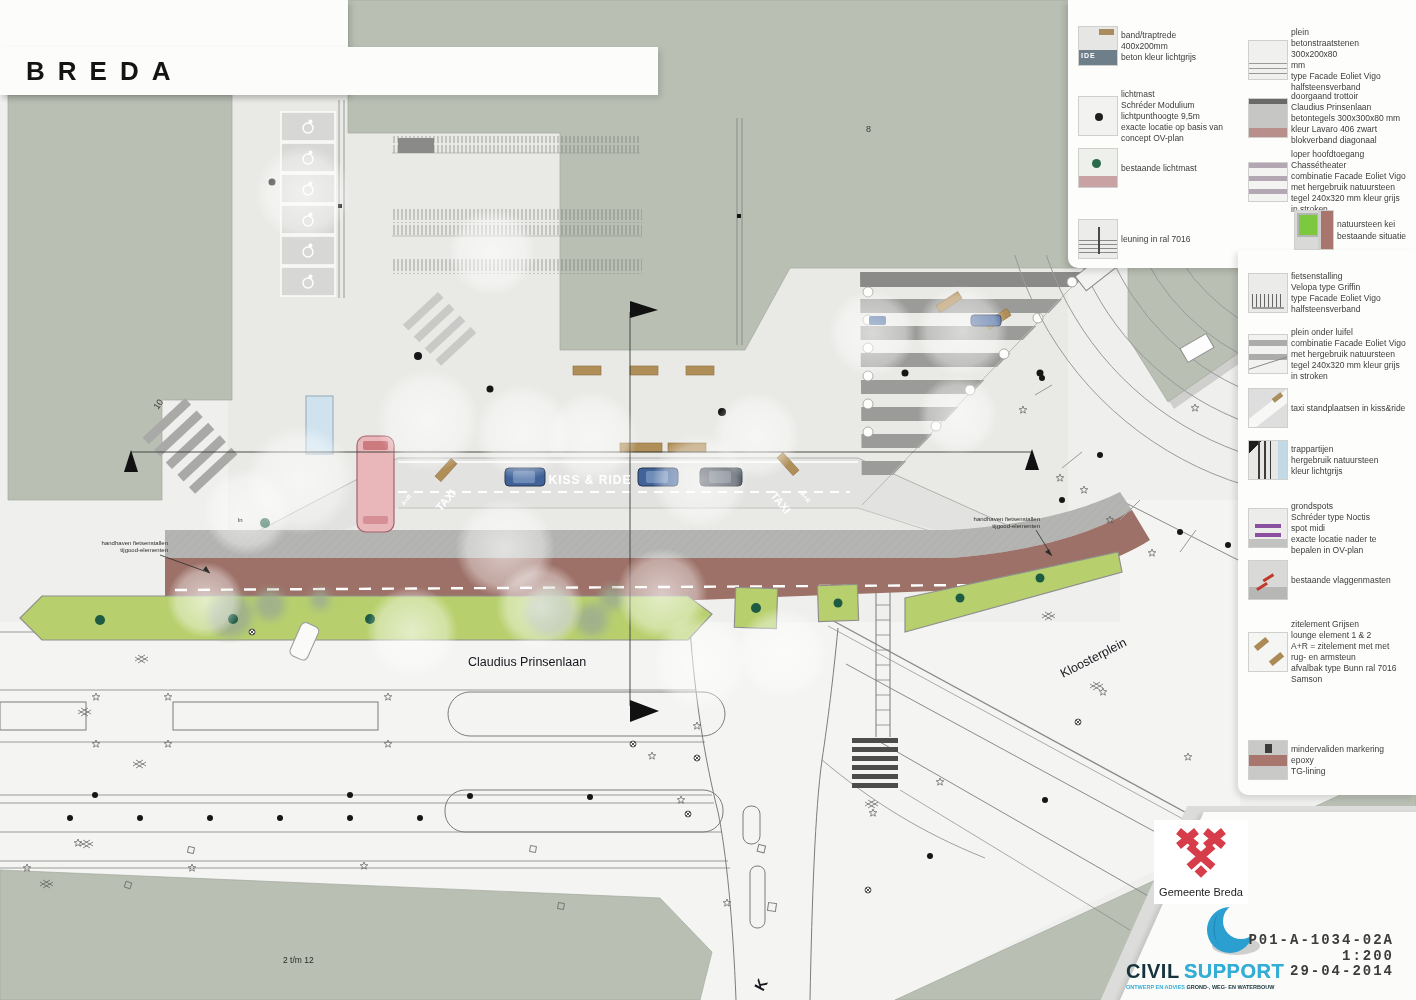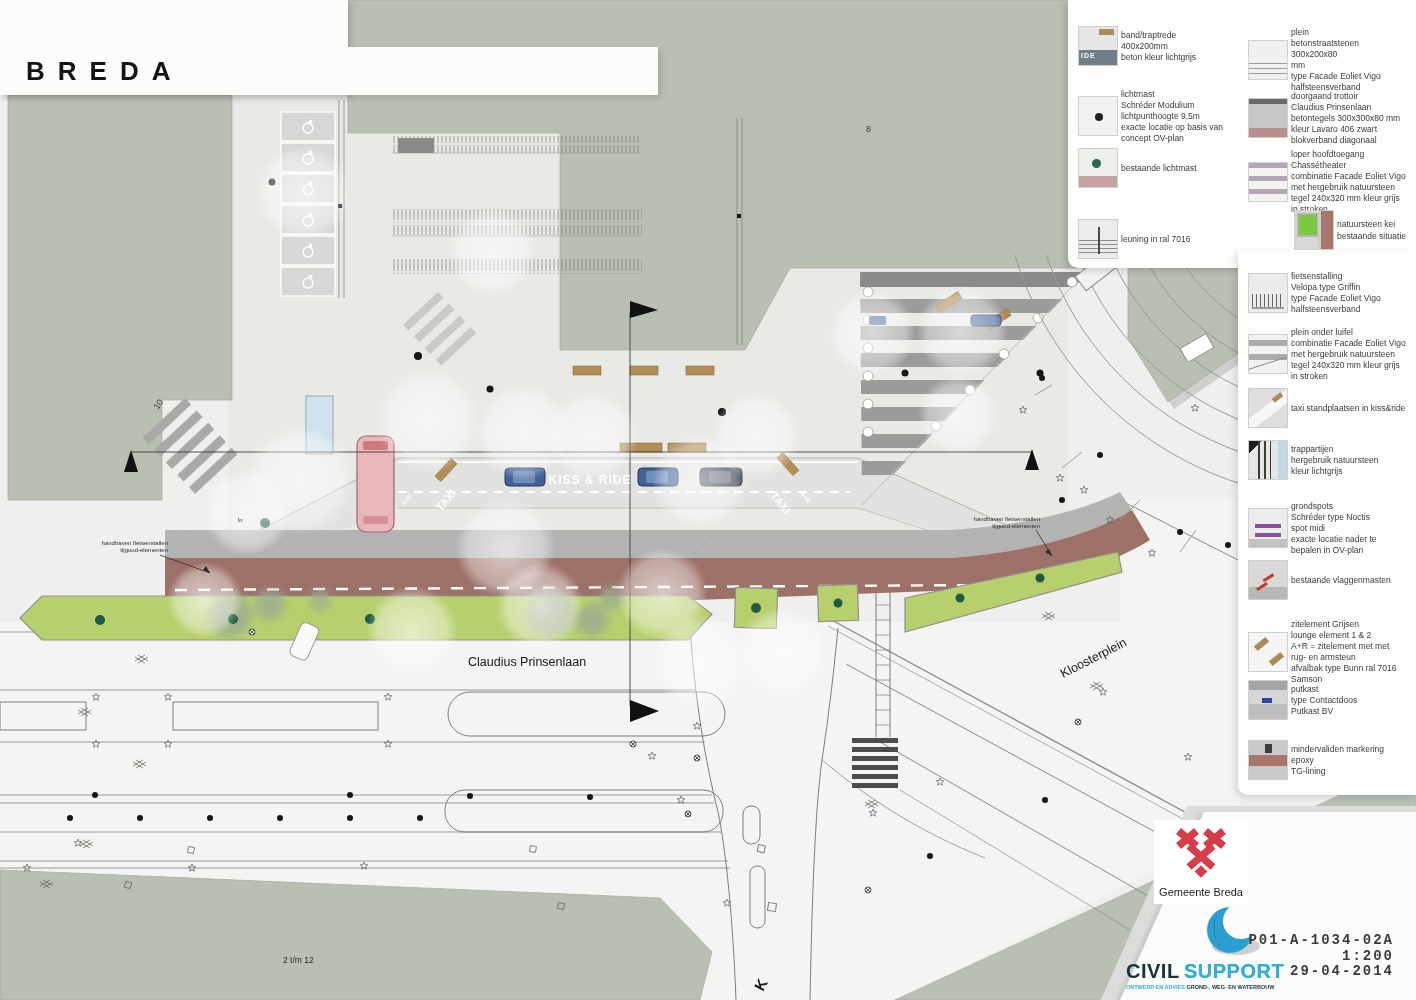--- a/index.html
+++ b/index.html
@@ -598,26 +598,20 @@
     </div>
 <div class="li" style="left:1248px;top:618px">
       <div class="th t-zit"></div>
       <div class="tx">zitelement Grijsen
 lounge element 1 &amp; 2
 A+R = zitelement met met
 rug- en armsteun
 afvalbak type Bunn ral 7016
 Samson</div>
     </div>
-<div class="li" style="left:1248px;top:680px">
-      <div class="th t-putkast"></div>
-      <div class="tx">putkast
-type Contactdoos
-Putkast BV</div>
-    </div>
 <div class="li" style="left:1248px;top:740px">
       <div class="th t-minder"></div>
       <div class="tx">mindervaliden markering
 epoxy
 TG-lining</div>
     </div>
 
 <div class="tb">
   <div class="fold"></div>
       <div class="card"></div>

